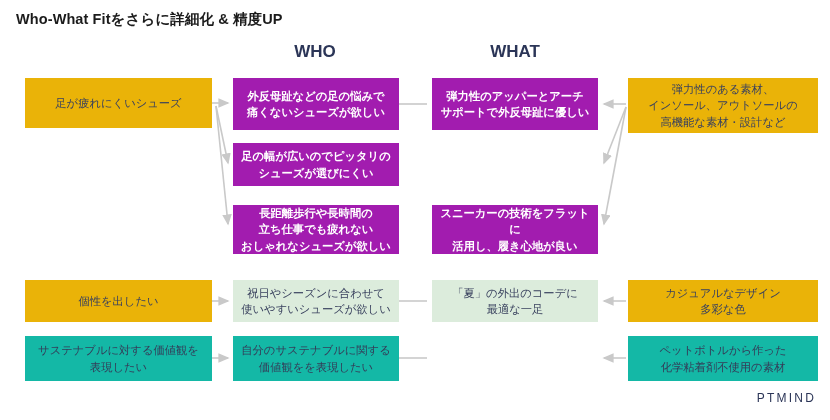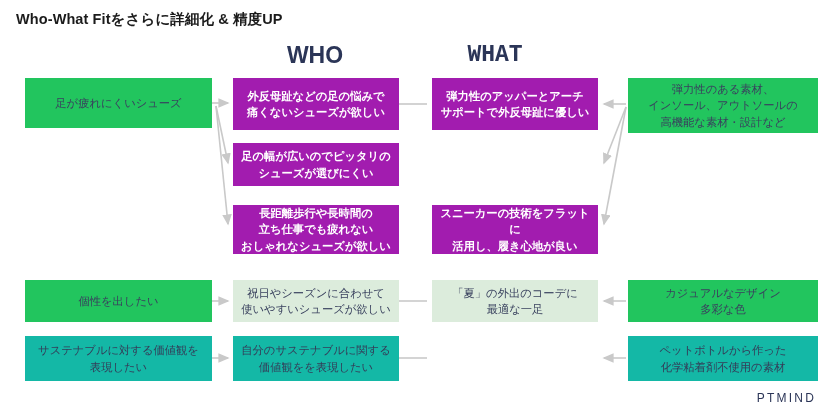--- a/index.html
+++ b/index.html
@@ -12,36 +12,36 @@
   #stage { position: relative; width: 830px; height: 340px; padding-left: 36px; }
 
   .title {
     position: absolute; left: 16px; top: 10px;
     font-size: 14.5px; font-weight: bold; color: #1b1b1b;
     letter-spacing: 0.1px; white-space: nowrap;
   }
 
   .colhead {
     position: absolute; top: 42px;
-    font-size: 23px; font-weight: bold; color: #2b3557;
+    font-size: 17px; font-weight: bold; color: #2b3557;
     text-align: center; width: 170px;
   }
   #head-who  { left: 230px; }
-  #head-what { left: 410px; font-family: Liberation Mono, monospace; }
+  #head-what { left: 430px; }
 
   .box {
     position: absolute;
     display: flex; align-items: center; justify-content: center;
     text-align: center;
     font-size: 11.3px; line-height: 1.42;
     padding: 4px 6px;
     white-space: pre-line;
   }
   .box-green      { background: #a21caf; color: #ffffff; font-weight: bold; }
-  .box-lightgray  { background: #22c55e; color: #39415e; }
+  .box-lightgray  { background: #eab308; color: #39415e; }
   .box-lightgreen { background: #dcecdc; color: #39415e; }
   .box-midgray    { background: #14b8a6; color: #343c58; }
 
   
   .col-left   { left: 25px;  width: 187px; }
   .col-who    { left: 233px; width: 166px; }
   .col-what   { left: 432px; width: 166px; }
   .col-right  { left: 628px; width: 190px; }
 
   

